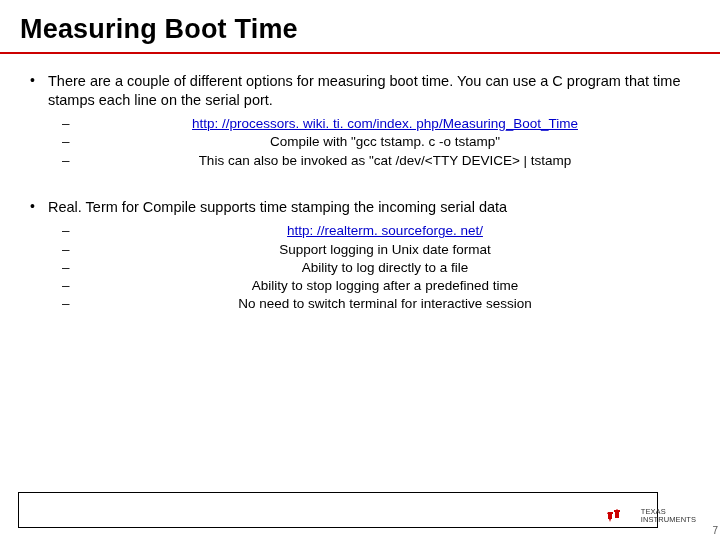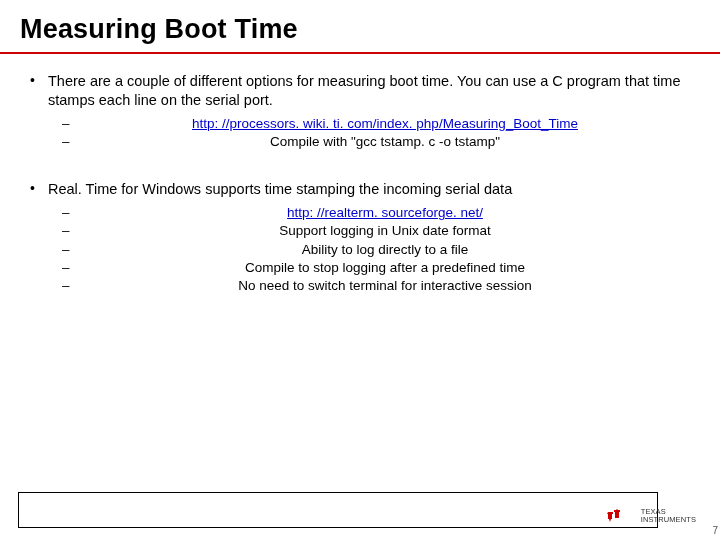--- a/index.html
+++ b/index.html
@@ -125,30 +125,31 @@
   <div class="red-rule"></div>
 
   <div class="body">
     <ul class="lvl1">
 
       <li>
         <span>There are a couple of different options for measuring boot time.  You can use a C program that time stamps each line on the serial port.</span>
         <ul class="lvl2">
           <li><span class="link">http: //processors. wiki. ti. com/index. php/Measuring_Boot_Time</span></li>
           <li><span>Compile with "gcc tstamp. c -o tstamp"</span></li>
+          <li><span>This can also be invoked as "cat /dev/&lt;TTY DEVICE&gt; | tstamp</span></li>
         </ul>
       </li>
 
       <li>
-        <span>Real. Time for Windows supports time stamping the incoming serial data</span>
+        <span>Real. Term for Compile supports time stamping the incoming serial data</span>
         <ul class="lvl2">
           <li><span class="link">http: //realterm. sourceforge. net/</span></li>
           <li><span>Support logging in Unix date format</span></li>
           <li><span>Ability to log directly to a file</span></li>
-          <li><span>Compile to stop logging after a predefined time</span></li>
+          <li><span>Ability to stop logging after a predefined time</span></li>
           <li><span>No need to switch terminal for interactive session</span></li>
         </ul>
       </li>
 
 
     </ul>
   </div>
 
   <div class="footer-box"></div>
 

